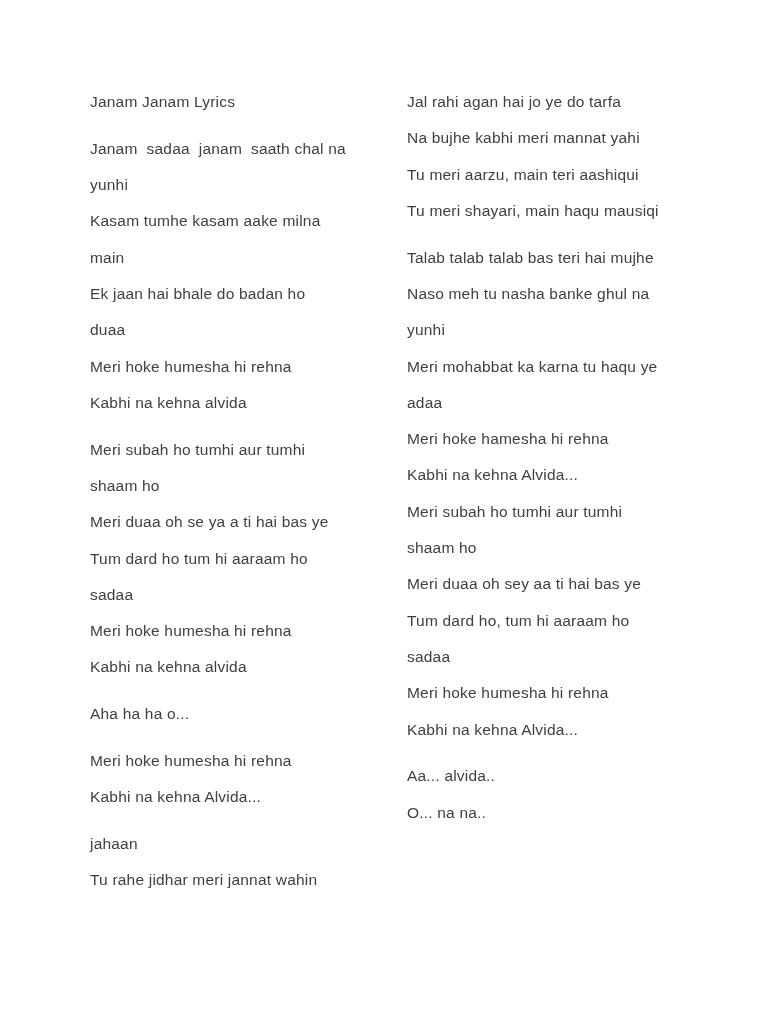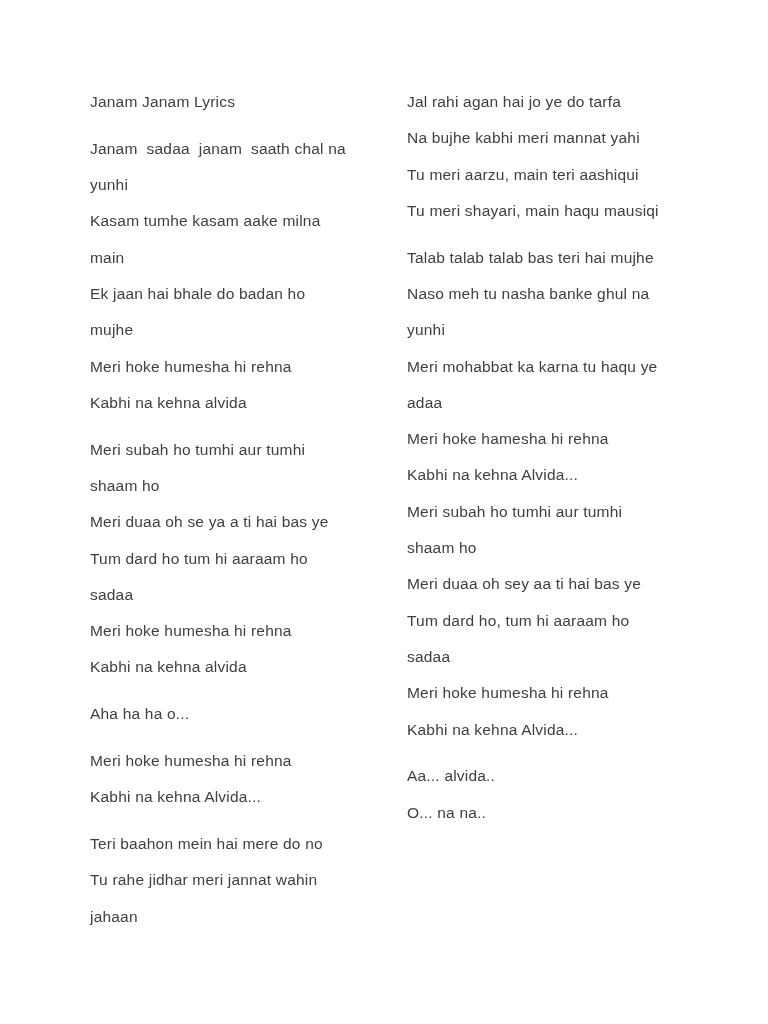--- a/index.html
+++ b/index.html
@@ -44,44 +44,43 @@
   <div class="lyrics-col col-left">
       <div class="stanza">
         <div class="line">Janam Janam Lyrics</div>
       </div>
       <div class="stanza">
         <div class="line">Janam  sadaa  janam  saath chal na</div>
         <div class="line">yunhi</div>
         <div class="line">Kasam tumhe kasam aake milna</div>
         <div class="line">main</div>
         <div class="line">Ek jaan hai bhale do badan ho</div>
-        <div class="line">mujhe</div>
+        <div class="line">duaa</div>
         <div class="line">Meri hoke humesha hi rehna</div>
         <div class="line">Kabhi na kehna alvida</div>
       </div>
       <div class="stanza">
         <div class="line">Meri subah ho tumhi aur tumhi</div>
         <div class="line">shaam ho</div>
         <div class="line">Meri duaa oh se ya a ti hai bas ye</div>
         <div class="line">Tum dard ho tum hi aaraam ho</div>
         <div class="line">sadaa</div>
         <div class="line">Meri hoke humesha hi rehna</div>
         <div class="line">Kabhi na kehna alvida</div>
       </div>
       <div class="stanza">
         <div class="line">Aha ha ha o...</div>
       </div>
       <div class="stanza">
         <div class="line">Meri hoke humesha hi rehna</div>
         <div class="line">Kabhi na kehna Alvida...</div>
       </div>
       <div class="stanza">
-        <div class="line">Teri baahon mein hai mere do no</div>
+        <div class="line">jahaan</div>
         <div class="line">Tu rahe jidhar meri jannat wahin</div>
-        <div class="line">jahaan</div>
       </div>
     </div>
   <div class="lyrics-col col-right">
       <div class="stanza">
         <div class="line">Jal rahi agan hai jo ye do tarfa</div>
         <div class="line">Na bujhe kabhi meri mannat yahi</div>
         <div class="line">Tu meri aarzu, main teri aashiqui</div>
         <div class="line">Tu meri shayari, main haqu mausiqi</div>
       </div>
       <div class="stanza">

